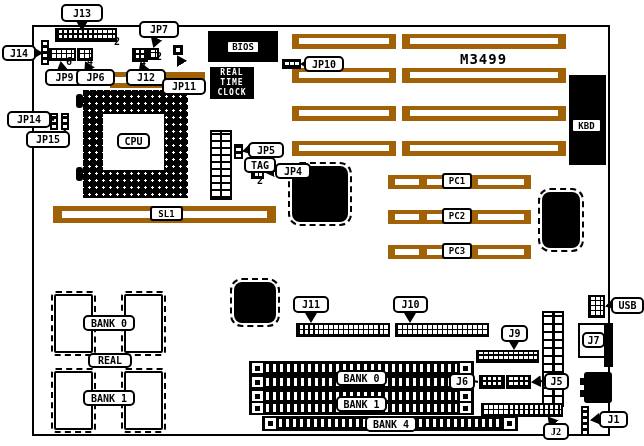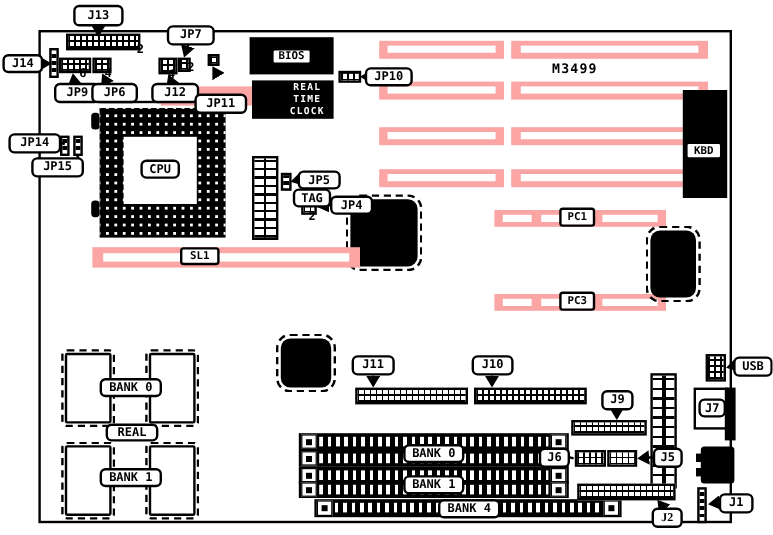--- a/index.html
+++ b/index.html
@@ -20,21 +20,21 @@
   
   .pcol{position:absolute;box-sizing:border-box;border:2px solid #000;
         background:repeating-linear-gradient(0deg,#fff 0 3px,#000 3px 6px);z-index:3;}
   
   .blk{position:absolute;background:#000;z-index:2;}
   .qfp{border-radius:8px;outline:2px dashed #000;outline-offset:2px;}
   
   .dip{position:absolute;box-sizing:border-box;background:#fff;border:2px solid #000;
        outline:2px dashed #000;outline-offset:1px;border-radius:2px;z-index:2;}
   
-  .bar{position:absolute;background:#fca5a5;z-index:2;margin-left:24px;}
+  .bar{position:absolute;background:#a16207;z-index:2;}
   .bar b{position:absolute;display:block;background:#fff;}
   
   .pga{position:absolute;background-color:#000;
        background-image:radial-gradient(circle,#fff 1.1px,transparent 1.4px);
        background-size:7px 7px;background-position:3px 3px;z-index:2;}
   
   .tag{position:absolute;box-sizing:border-box;border:2px solid #000;background-color:#fff;
        background-image:linear-gradient(90deg,transparent 0 45%,#000 45% 55%,transparent 55%),
                         repeating-linear-gradient(0deg,#000 0 2px,transparent 2px 7px);
        z-index:3;}
@@ -49,21 +49,21 @@
   .simm .latch{position:absolute;top:1px;bottom:1px;width:13px;background:#fff;
        border:1px solid #000;box-sizing:border-box;
        background-image:linear-gradient(#000,#000);background-size:5px 5px;
        background-position:center;background-repeat:no-repeat;}
   .latch.l{left:2px;} .latch.r{right:2px;}
   .num{position:absolute;font-weight:bold;font-size:10px;color:#000;z-index:6;}
   .wtxt{color:#fff;font-weight:bold;}
   #lines{position:absolute;left:0;top:0;z-index:5;pointer-events:none;}
   .rtc{display:flex;flex-direction:column;align-items:center;justify-content:center;
        font-size:8px;line-height:1.25;letter-spacing:1px;text-align:center;}
-  .m3499{position:absolute;font-size:11px;font-weight:bold;letter-spacing:1px;color:#000;z-index:4;}
+  .m3499{position:absolute;font-size:14px;font-weight:bold;letter-spacing:1px;color:#000;z-index:4;}
 </style>
 </head>
 <body>
 
 <div id="stage">
 
   <div id="board" class="abs" style="left:32px;top:25px;width:578px;height:411px;"></div>
 
   <div class="pg" style="left:55px;top:28px;width:62px;height:14px;"></div>
   <div class="num" style="left:114px;top:36px;">2</div>
@@ -87,21 +87,21 @@
     </div>
 
   <div class="blk" style="left:76px;top:94px;width:7px;height:14px;border-radius:3px;"></div>
   <div class="blk" style="left:76px;top:167px;width:7px;height:14px;border-radius:3px;"></div>
   <div class="pga" style="left:83px;top:90px;width:105px;height:108px;"></div>
   <div class="abs" style="left:103px;top:114px;width:61px;height:56px;background:#fff;z-index:3;"></div>
   <div class="lbl" style="left:117px;top:133px;width:33px;height:16px;">CPU</div>
 
   <div class="blk" style="left:208px;top:31px;width:70px;height:31px;"></div>
   <div class="lbl sq" style="left:226px;top:40px;width:34px;height:14px;font-size:9px;">BIOS</div>
-  <div class="blk rtc" style="left:210px;top:67px;width:44px;height:32px;padding-left:24px;">
+  <div class="blk rtc" style="left:210px;top:67px;width:44px;height:32px;">
     <span class="wtxt">REAL TIME</span>
     <span class="wtxt">CLOCK</span>
   </div>
   <div class="pg" style="left:282px;top:59px;width:19px;height:10px;"></div>
 
   <div class="bar" style="left:292px;top:34px;width:104px;height:15px;">
       <b style="left:7px;right:7px;top:4px;height:6px;"></b>
     </div>
   <div class="bar" style="left:292px;top:68px;width:104px;height:15px;">
       <b style="left:7px;right:7px;top:4px;height:6px;"></b>
@@ -139,20 +139,26 @@
   <div class="bar" style="left:53px;top:206px;width:223px;height:17px;">
       <b style="left:9px;right:9px;top:5px;height:7px;"></b>
     </div>
   <div class="lbl sq" style="left:150px;top:206px;width:33px;height:15px;font-size:9px;">SL1</div>
 
   <div class="bar" style="left:388px;top:175px;width:143px;height:14px;">
     <b style="left:7px;top:4px;width:24px;height:6px;"></b>
       <b style="left:39px;top:4px;width:18px;height:6px;"></b>
       <b style="left:90px;top:4px;width:46px;height:6px;"></b>
     <span class="lbl sq" style="left:54px;top:-2px;width:30px;height:16px;font-size:9px;">PC1</span>
+  </div>
+  <div class="bar" style="left:388px;top:210px;width:143px;height:14px;">
+    <b style="left:7px;top:4px;width:24px;height:6px;"></b>
+      <b style="left:39px;top:4px;width:18px;height:6px;"></b>
+      <b style="left:90px;top:4px;width:46px;height:6px;"></b>
+    <span class="lbl sq" style="left:54px;top:-2px;width:30px;height:16px;font-size:9px;">PC2</span>
   </div>
   <div class="bar" style="left:388px;top:245px;width:143px;height:14px;">
     <b style="left:7px;top:4px;width:24px;height:6px;"></b>
       <b style="left:39px;top:4px;width:18px;height:6px;"></b>
       <b style="left:90px;top:4px;width:46px;height:6px;"></b>
     <span class="lbl sq" style="left:54px;top:-2px;width:30px;height:16px;font-size:9px;">PC3</span>
   </div>
   <div class="blk qfp" style="left:542px;top:192px;width:38px;height:56px;"></div>
 
   <div class="dip" style="left:54px;top:294px;width:39px;height:59px;"></div>

